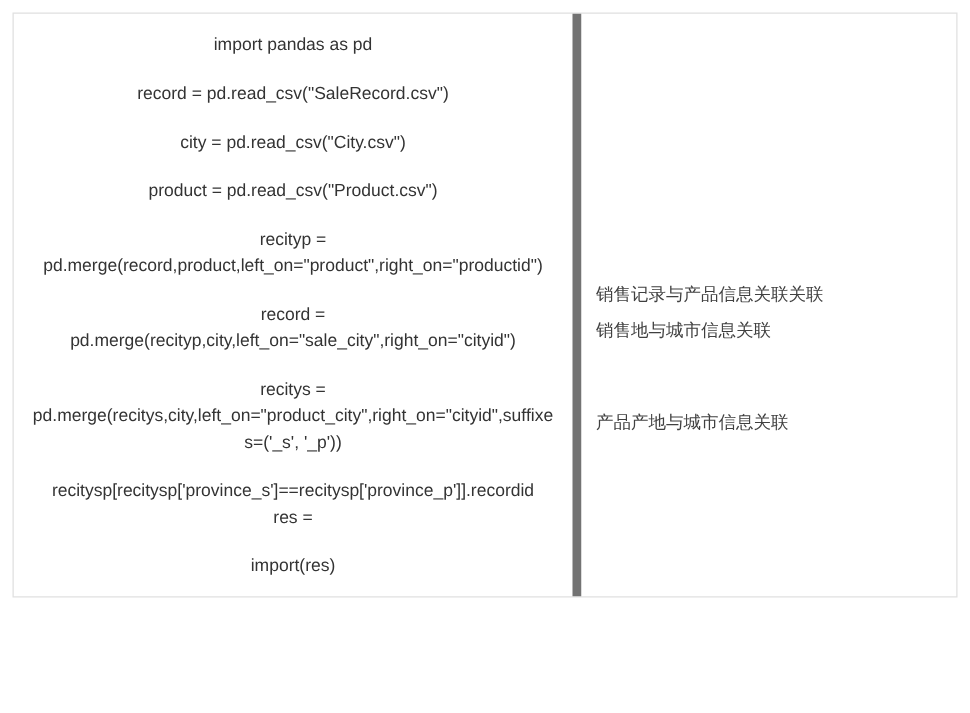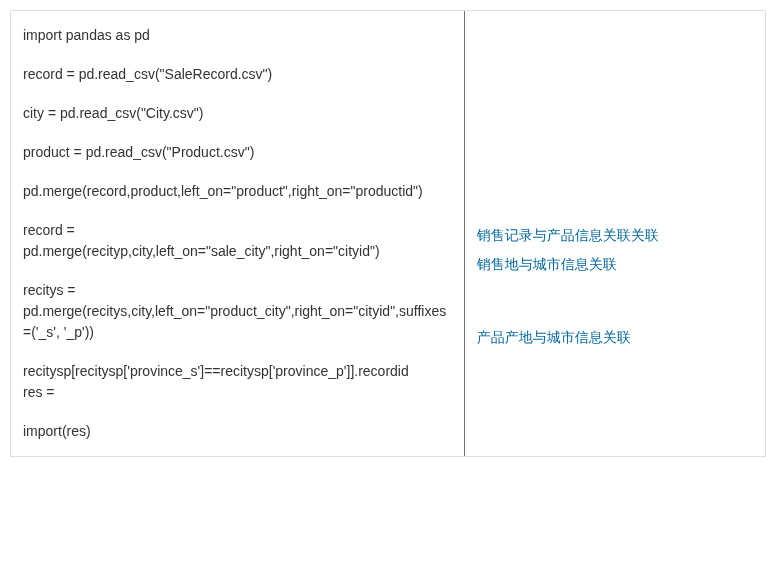--- a/index.html
+++ b/index.html
@@ -12,22 +12,23 @@
       background: #ffffff;
       padding: 10px;
     }
     .container {
       display: flex;
       width: 756px;
       border: 1px solid #e0e0e0;
     }
     .left-col {
       width: 455px;
-      border-right: 1px solid #737373;
+      border-right: 7px solid #737373;
       padding: 14px 12px;
+      text-align: center;
     }
     .right-col {
       width: 301px;
       padding: 14px 12px;
     }
     .code-block {
       font-family: Arial, sans-serif;
       font-size: 14px;
       color: #333333;
       line-height: 1.5;
@@ -37,21 +38,21 @@
     .code-line {
       display: block;
       margin-bottom: 0;
     }
     .spacer {
       height: 18px;
     }
     .comment-block {
       font-family: Arial, "Microsoft YaHei", sans-serif;
       font-size: 14px;
-      color: #0369a1;
+      color: #404040;
       line-height: 1.5;
     }
     .comment-line {
       display: block;
     }
     .comment-gap-top {
       height: 200px;
     }
     .comment-gap-small {
       height: 8px;
@@ -71,20 +72,21 @@
   <div class="left-col">
     <div class="code-block">
       <span class="code-line">import pandas as pd</span>
       <div class="spacer"></div>
       <span class="code-line">record = pd.read_csv("SaleRecord.csv")</span>
       <div class="spacer"></div>
       <span class="code-line">city = pd.read_csv("City.csv")</span>
       <div class="spacer"></div>
       <span class="code-line">product = pd.read_csv("Product.csv")</span>
       <div class="spacer"></div>
+      <span class="code-line">recityp =</span>
       <span class="code-line">pd.merge(record,product,left_on="product",right_on="productid")</span>
       <div class="spacer"></div>
       <span class="code-line">record =</span>
       <span class="code-line">pd.merge(recityp,city,left_on="sale_city",right_on="cityid")</span>
       <div class="spacer"></div>
       <span class="code-line">recitys =</span>
       <span class="code-line">pd.merge(recitys,city,left_on="product_city",right_on="cityid",suffixes=('_s',   '_p'))</span>
       <div class="spacer"></div>
       <span class="code-line">recitysp[recitysp['province_s']==recitysp['province_p']].recordid</span>
       <span class="code-line">res =</span>

